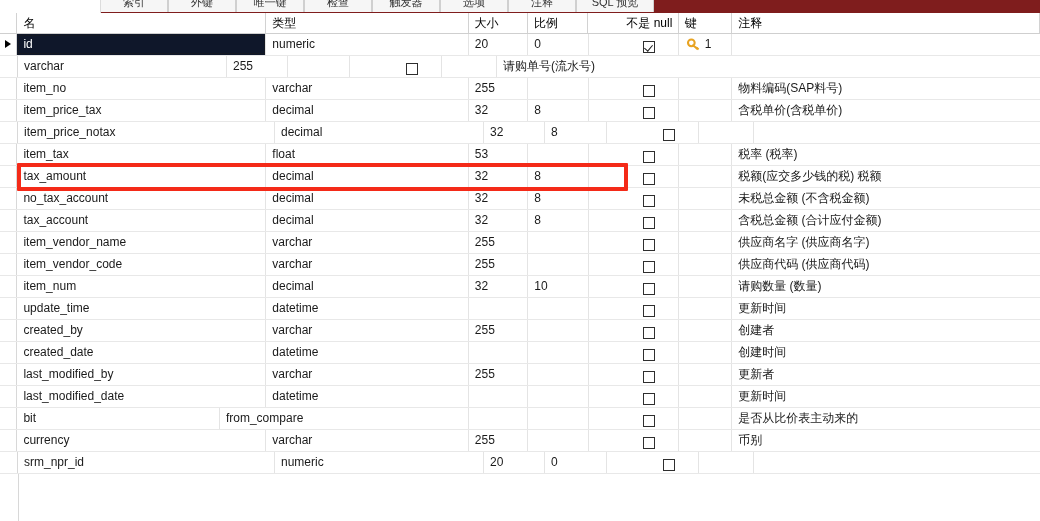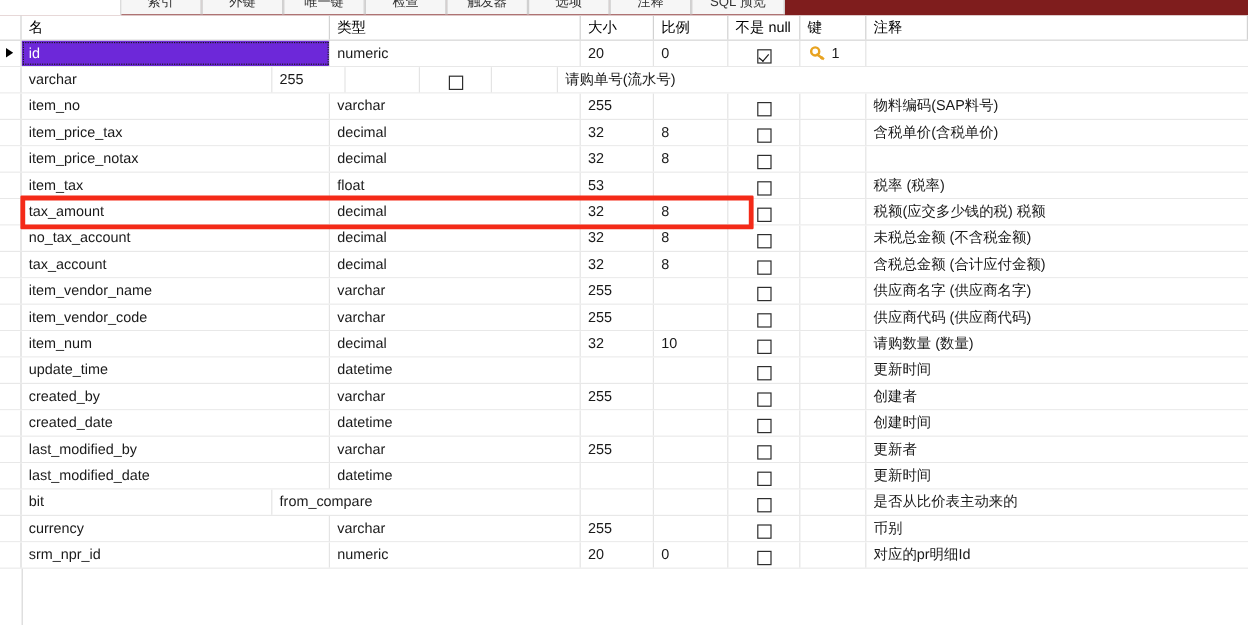--- a/index.html
+++ b/index.html
@@ -86,27 +86,27 @@
     color: #000;
     line-height: 20px;
   }
 
   
   .c-gutter  { width: 18px;  padding: 0; position: relative; border-right: 1px solid #d8d8d8; }
   .c-name    { width: 257px; }
   .c-type    { width: 209px; }
   .c-size    { width: 61px;  }
   .c-scale   { width: 62px;  }
-  .c-notnull { width: 60px;  text-align: center; padding: 0; }
+  .c-notnull { width: 60px;  text-align: center; padding: 0; margin-left: 32px; }
   .c-key     { width: 55px;  padding: 0 0 0 8px; }
   .c-comment { width: 318px; border-right: none; }
 
   
   .cell.selected {
-    background: #6d28d9;
+    background: #0f172a;
     color: #ffffff;
     outline: 1px dotted #1a1a1a;
     outline-offset: -2px;
   }
 
   
   .row-pointer {
     position: absolute;
     left: 5px; top: 6px;
     width: 0; height: 0;
@@ -395,21 +395,20 @@
         <div class="cell c-comment">币别</div>
       </div>
       <div class="row">
         <div class="cell c-gutter"></div>
         <div class="cell c-name">srm_npr_id</div>
         <div class="cell c-type">numeric</div>
         <div class="cell c-size">20</div>
         <div class="cell c-scale">0</div>
         <div class="cell c-notnull"><span class="chk"></span></div>
         <div class="cell c-key"></div>
-        <div class="cell c-comment">对应的pr明细Id</div>
       </div>
     </div>
   <div id="filler" style="top: 461px; height: 47px;">
     <div class="gutter-line"></div>
   </div>
 </div>
 
 <div id="red-box" style="top: 163px; border-color: rgb(244, 42, 24);"></div>
 
 </body></html>

